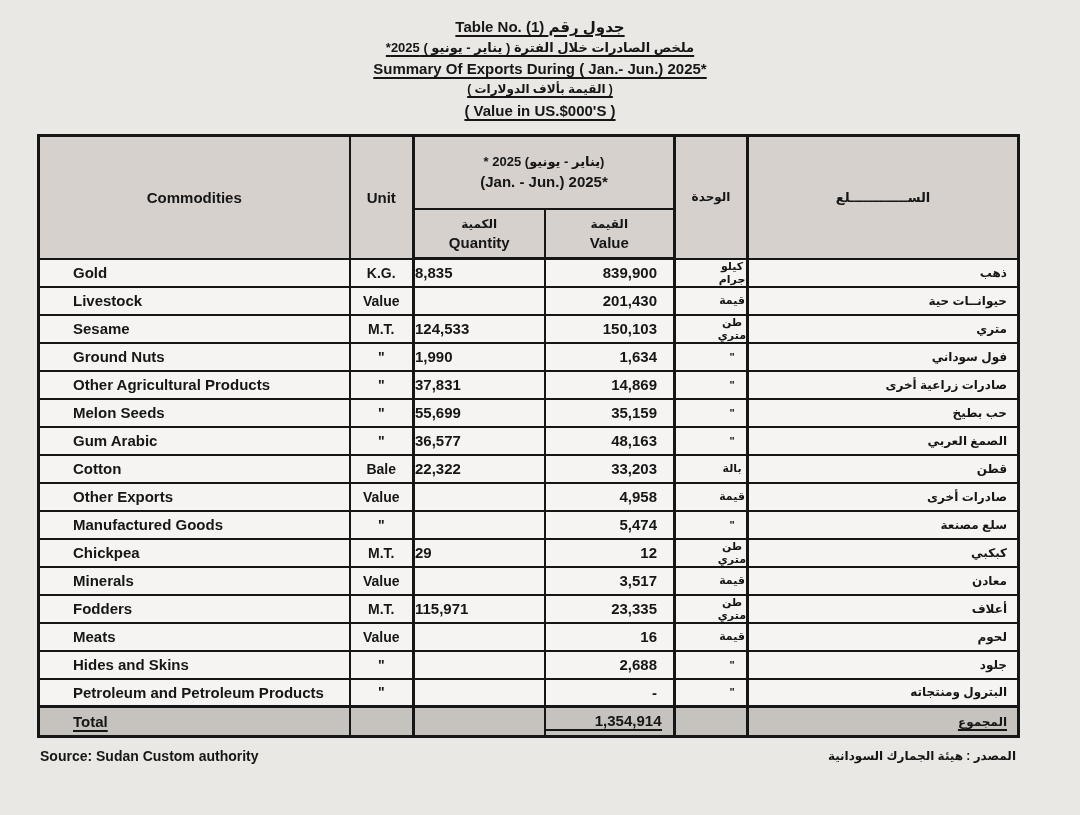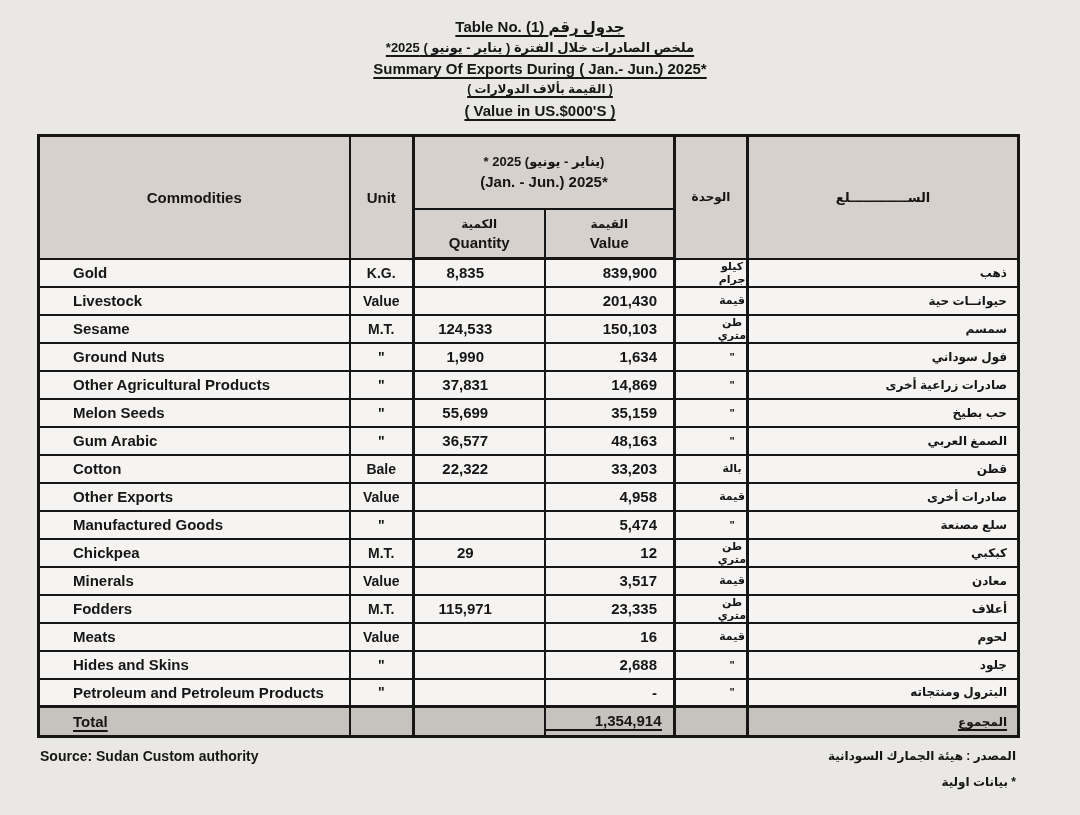--- a/index.html
+++ b/index.html
@@ -68,21 +68,21 @@
   thead tr.hr2 th{border-bottom-width:3px;}
   tbody td{
     height:28px;
     background:var(--row-bg);
     font-weight:bold;
     vertical-align:middle;
     font-size:15px;
   }
   td.c-en{text-align:left;padding-left:33px;}
   td.c-unit{text-align:center;font-size:14px;}
-  td.c-qty{text-align:center;padding-right:28px;}
+  td.c-qty{text-align:left;padding-right:28px;}
   td.c-val{text-align:right;padding-right:16px;}
   td.c-unit-ar{text-align:center;direction:rtl;font-size:11px;padding-left:42px;}
   td.c-ar{text-align:right;direction:rtl;padding-right:10px;font-size:12px;}
   tbody.total-body td{
     background:var(--total-bg);
     height:30px;
     border-top-width:3px;
   }
   .total-label{
     text-decoration:underline;
@@ -175,21 +175,21 @@
     <td class="c-unit-ar bl-thick">قيمة</td>
     <td class="c-ar bl-thick">حيوانــات حية</td>
   </tr>
 
   <tr>
     <td class="c-en">Sesame</td>
     <td class="c-unit">M.T.</td>
     <td class="c-qty bl-thick">124,533</td>
     <td class="c-val">150,103</td>
     <td class="c-unit-ar bl-thick">طن متري</td>
-    <td class="c-ar bl-thick">سمسم</td>
+    <td class="c-ar bl-thick">متري</td>
   </tr>
 
   <tr>
     <td class="c-en">Ground Nuts</td>
     <td class="c-unit">"</td>
     <td class="c-qty bl-thick">1,990</td>
     <td class="c-val">1,634</td>
     <td class="c-unit-ar bl-thick">"</td>
     <td class="c-ar bl-thick">فول سوداني</td>
   </tr>
@@ -313,15 +313,14 @@
     </tr>
   </tbody>
 </table>
 
 <div class="footer">
   <div class="col-en">
     <div class="f-source">Source: Sudan Custom authority</div>
   </div>
   <div class="col-ar">
     <div class="f-source-ar">المصدر : هيئة الجمارك السودانية</div>
-    <div class="f-prov-ar">* بيانات اولية</div>
   </div>
 </div>
 
 </body></html>

